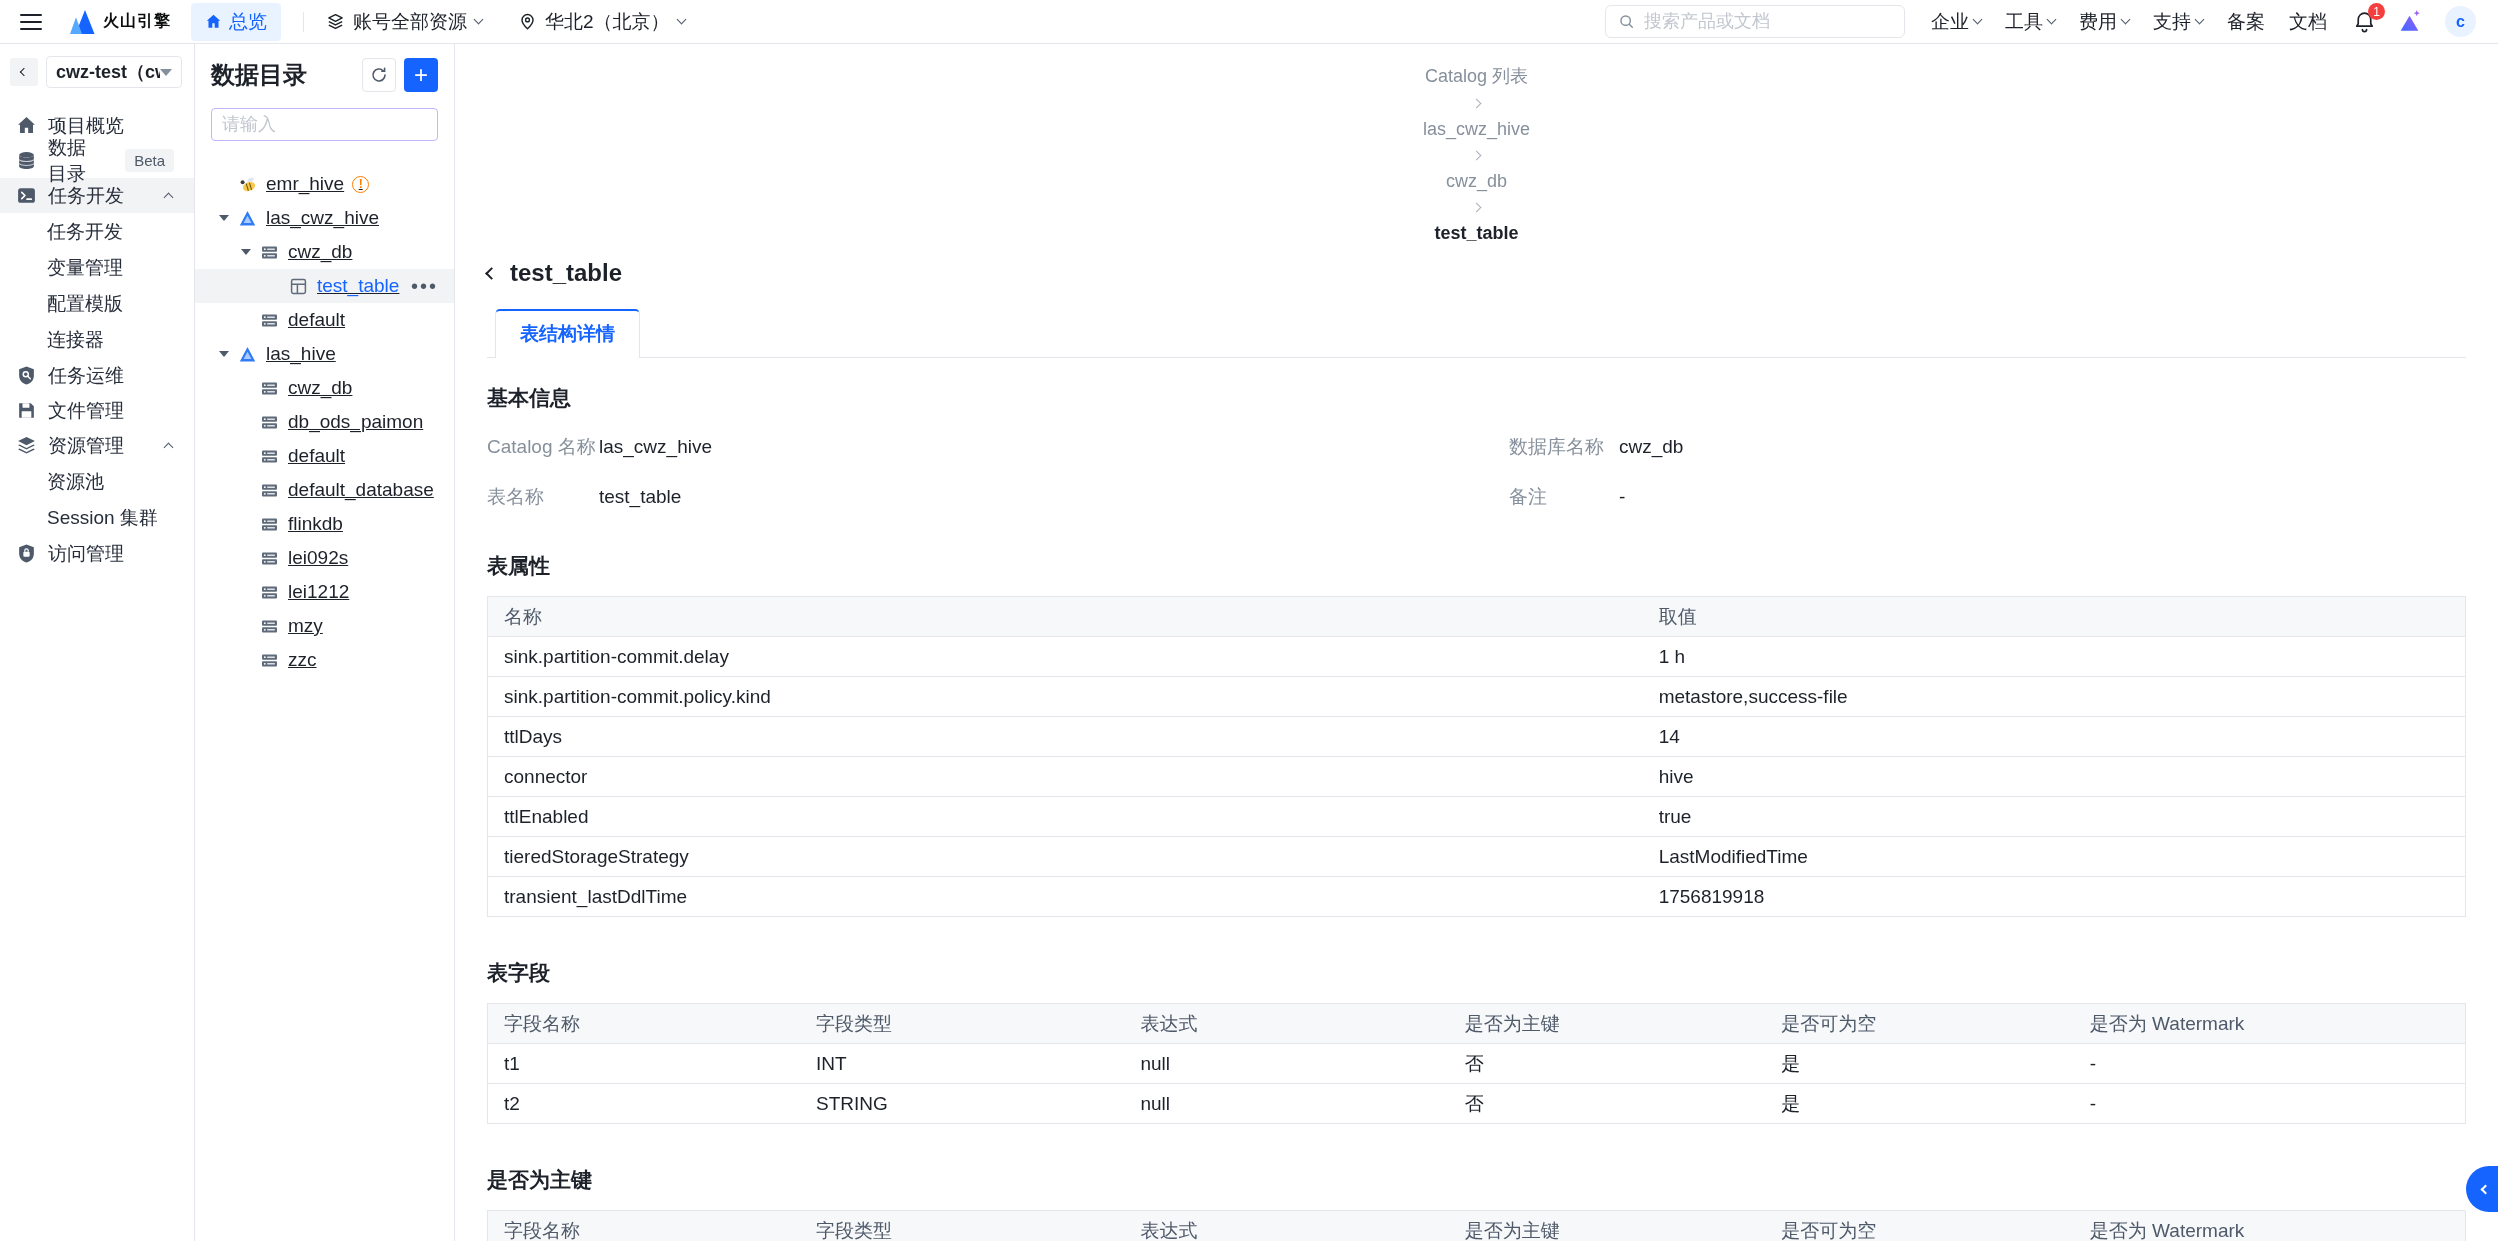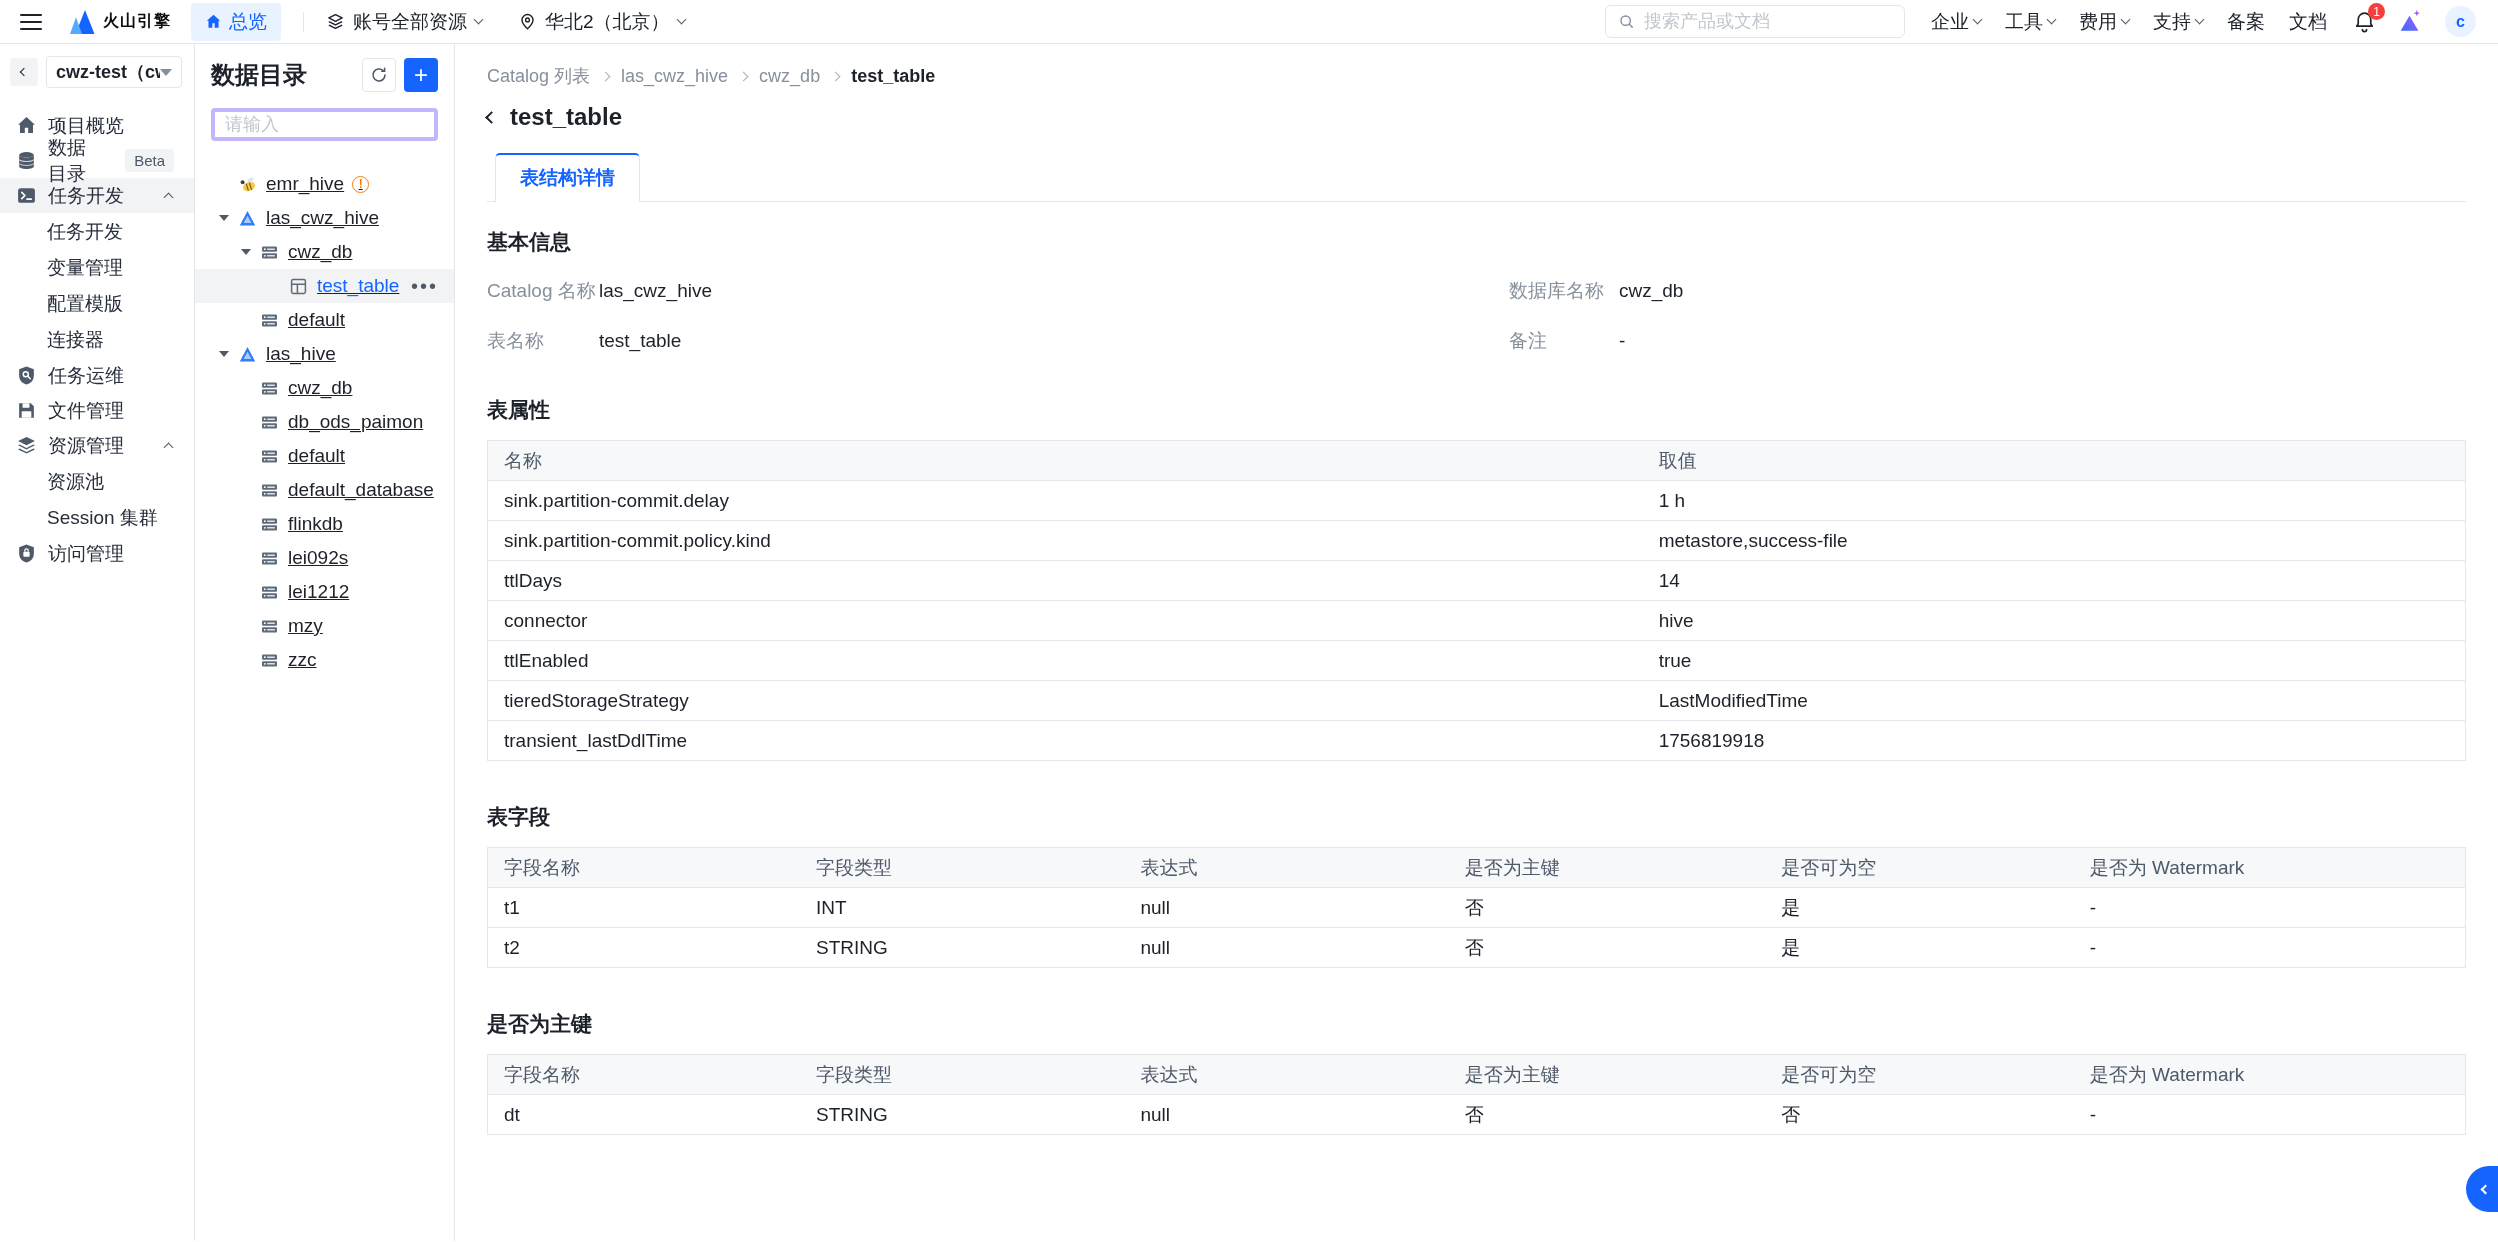--- a/index.html
+++ b/index.html
@@ -49,38 +49,38 @@
   .nav-sub { height:35px; display:flex; align-items:center; padding-left:47px; font-size:19px; color:#272e3b; cursor:pointer; margin:1px 0; }
   .beta { background:#f2f3f5; border-radius:4px; color:#4e5969; font-size:15px; padding:3px 9px; margin-right:4px; }
   .nicon { width:21px; height:21px; flex:none; display:flex; }
 
   
   .cat-panel { width:260px; border-right:1px solid #e5e6eb; flex:none; padding-top:14px; }
   .cat-head { display:flex; align-items:center; padding:0 16px; }
   .cat-title { font-size:24px; font-weight:700; flex:1; }
   .icon-btn { width:34px; height:34px; border:1px solid #e5e6eb; border-radius:4px; background:#fff; display:flex; align-items:center; justify-content:center; cursor:pointer; }
   .plus-btn { width:34px; height:34px; border:none; border-radius:4px; background:#1664ff; color:#fff; font-size:24px; line-height:1; display:flex; align-items:center; justify-content:center; cursor:pointer; margin-left:8px; }
-  .cat-search { display:flex; align-items:center; margin:16px 16px 0; height:33px; border:4px solid #c4b5fd; border-radius:4px; padding:0 10px; }
+  .cat-search { display:flex; align-items:center; margin:16px 16px 0; height:33px; border:1px solid #c4b5fd; border-radius:4px; padding:0 10px; }
   .cat-search input { border:none; outline:none; flex:1; font-size:18px; font-family:"Liberation Sans",sans-serif; background:transparent; color:#1d2129; }
   .cat-search input::placeholder { color:#c2c7cf; }
   .tree { margin-top:26px;text-decoration:underline; }
   .tree-row { height:34px; display:flex; align-items:center; font-size:19px; color:#1d2129; cursor:pointer; position:relative; }
   .tree-row .caret { width:0; height:0; border-left:5px solid transparent; border-right:5px solid transparent; border-top:6px solid #4e5969; margin-right:9px; flex:none; }
   .tree-row .ticon { width:19px; height:19px; margin-right:9px; flex:none; display:flex; }
   .lv1 { padding-left:24px; } .lv1.nocaret { padding-left:43px; }
   .lv2 { padding-left:46px; } .lv2.nocaret { padding-left:65px; }
   .lv3 { padding-left:94px; }
   .tree-row.selected { background:#f2f3f5; }
   .tree-row.selected .tlabel { color:#1664ff; }
   .warn-ic { width:17px; height:17px; border:1.5px solid #ff7d00; border-radius:50%; color:#ff7d00; font-size:12px; font-weight:700; display:flex; align-items:center; justify-content:center; margin-left:8px; }
   .more-dots { position:absolute; right:16px; color:#4e5969; font-size:20px; letter-spacing:2px; }
 
   
   .content { flex:1; padding:0 32px; overflow:hidden; background:#fff; }
-  .breadcrumb { display:flex; align-items:center; margin-top:20px; font-size:18px; color:#86909c; gap:12px; }
+  .breadcrumb { display:flex; align-items:center; margin-top:20px; font-size:18px; color:#86909c; gap:12px;flex-direction:column; }
   .breadcrumb .sep { width:7px; height:7px; border-top:1.7px solid #a9aeb8; border-right:1.7px solid #a9aeb8; transform:rotate(45deg); }
   .breadcrumb .crumb { cursor:pointer; }
   .breadcrumb .current { color:#1d2129; font-weight:600; }
   .page-title { display:flex; align-items:center; gap:14px; margin-top:15px; }
   .page-title .chev { width:9px; height:9px; border-width:2.2px; border-color:#1d2129; cursor:pointer; }
   .page-title h1 { font-size:24px; font-weight:700; }
   .tabbar { margin-top:22px; border-bottom:1px solid #e5e6eb; display:flex; }
   .tab { background:#fff; border:1px solid #e5e6eb; border-bottom:none; border-top:2.5px solid #1664ff; border-radius:5px 5px 0 0; padding:10px 24px 11px; font-size:19px; color:#1664ff; font-weight:700; margin-bottom:-1px; margin-left:8px; cursor:pointer; }
 
   .section-title { font-size:21px; font-weight:700; }

